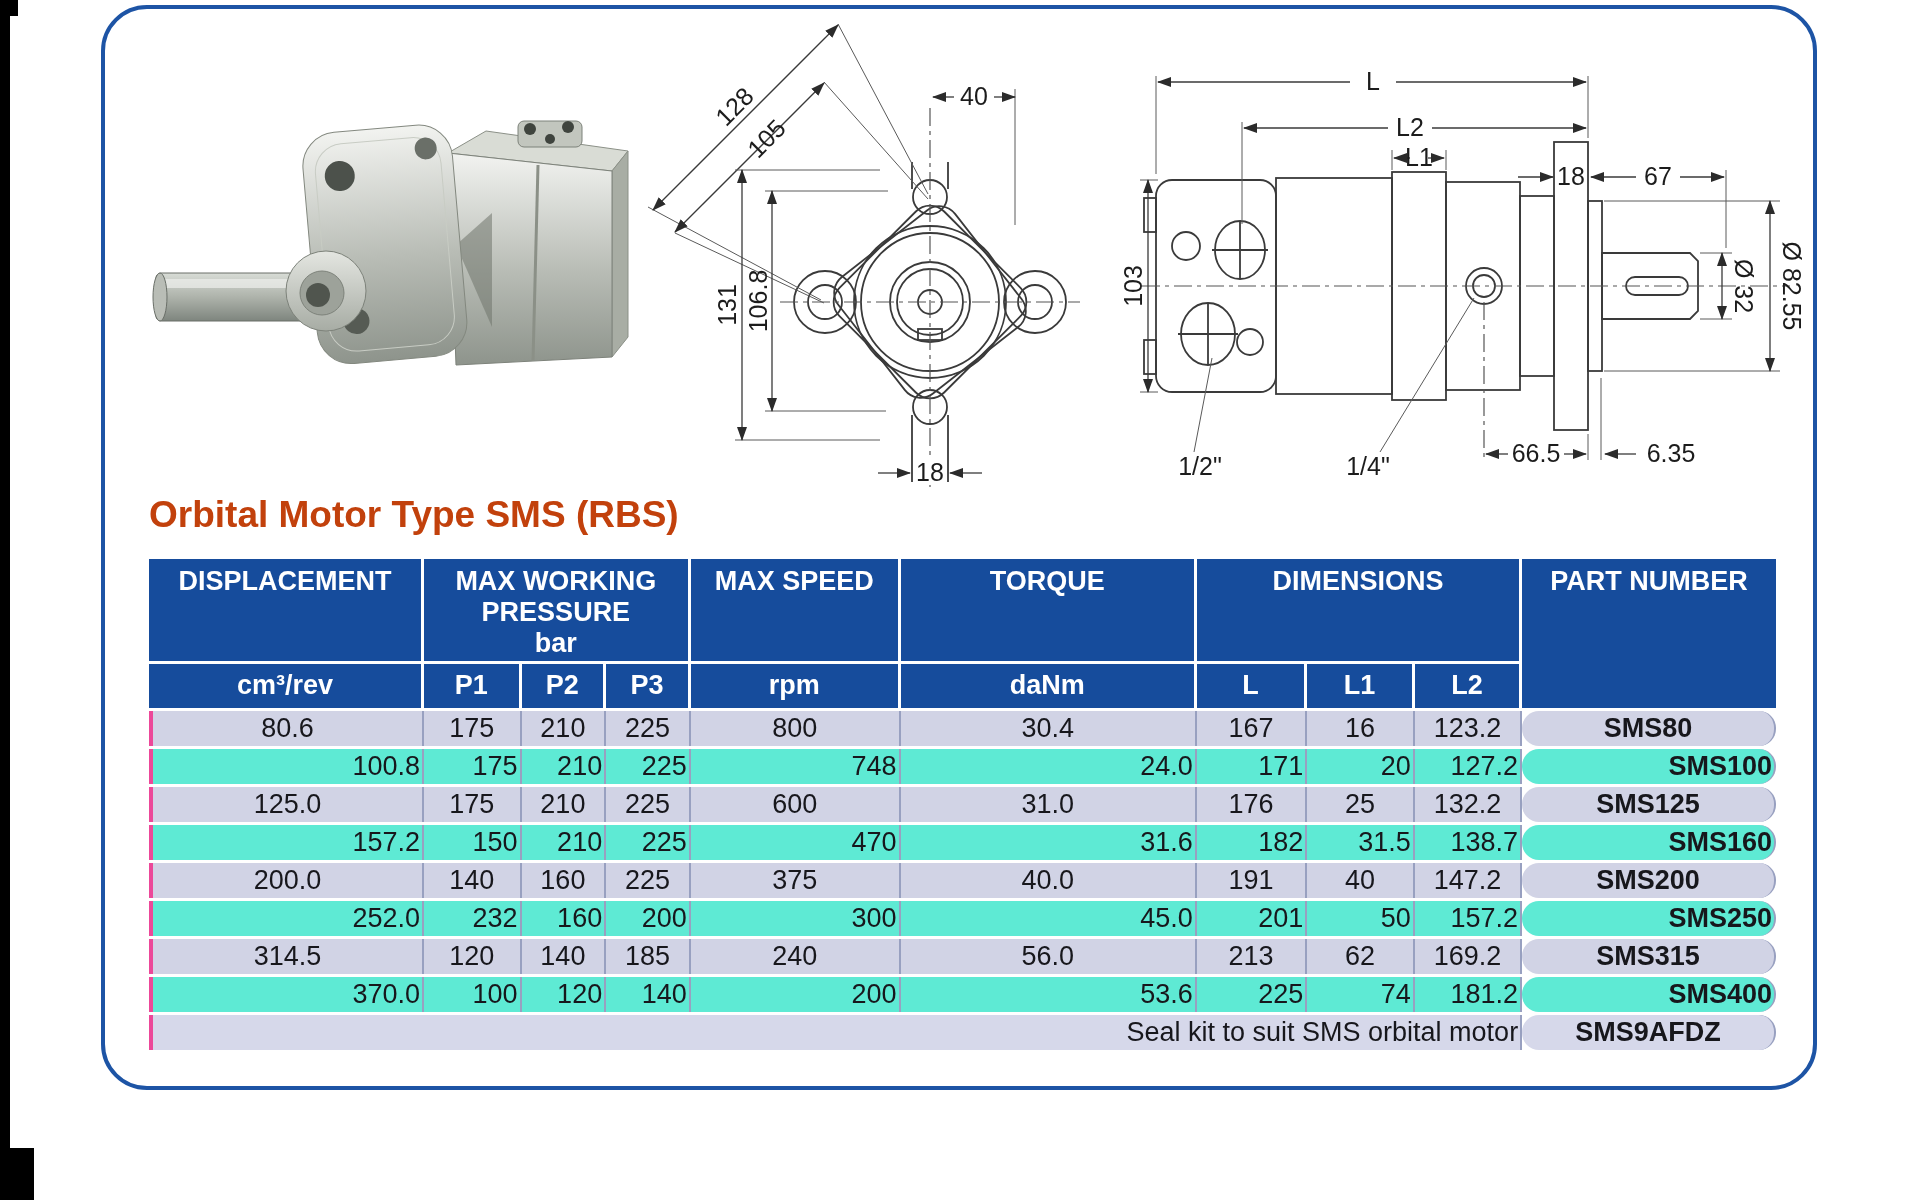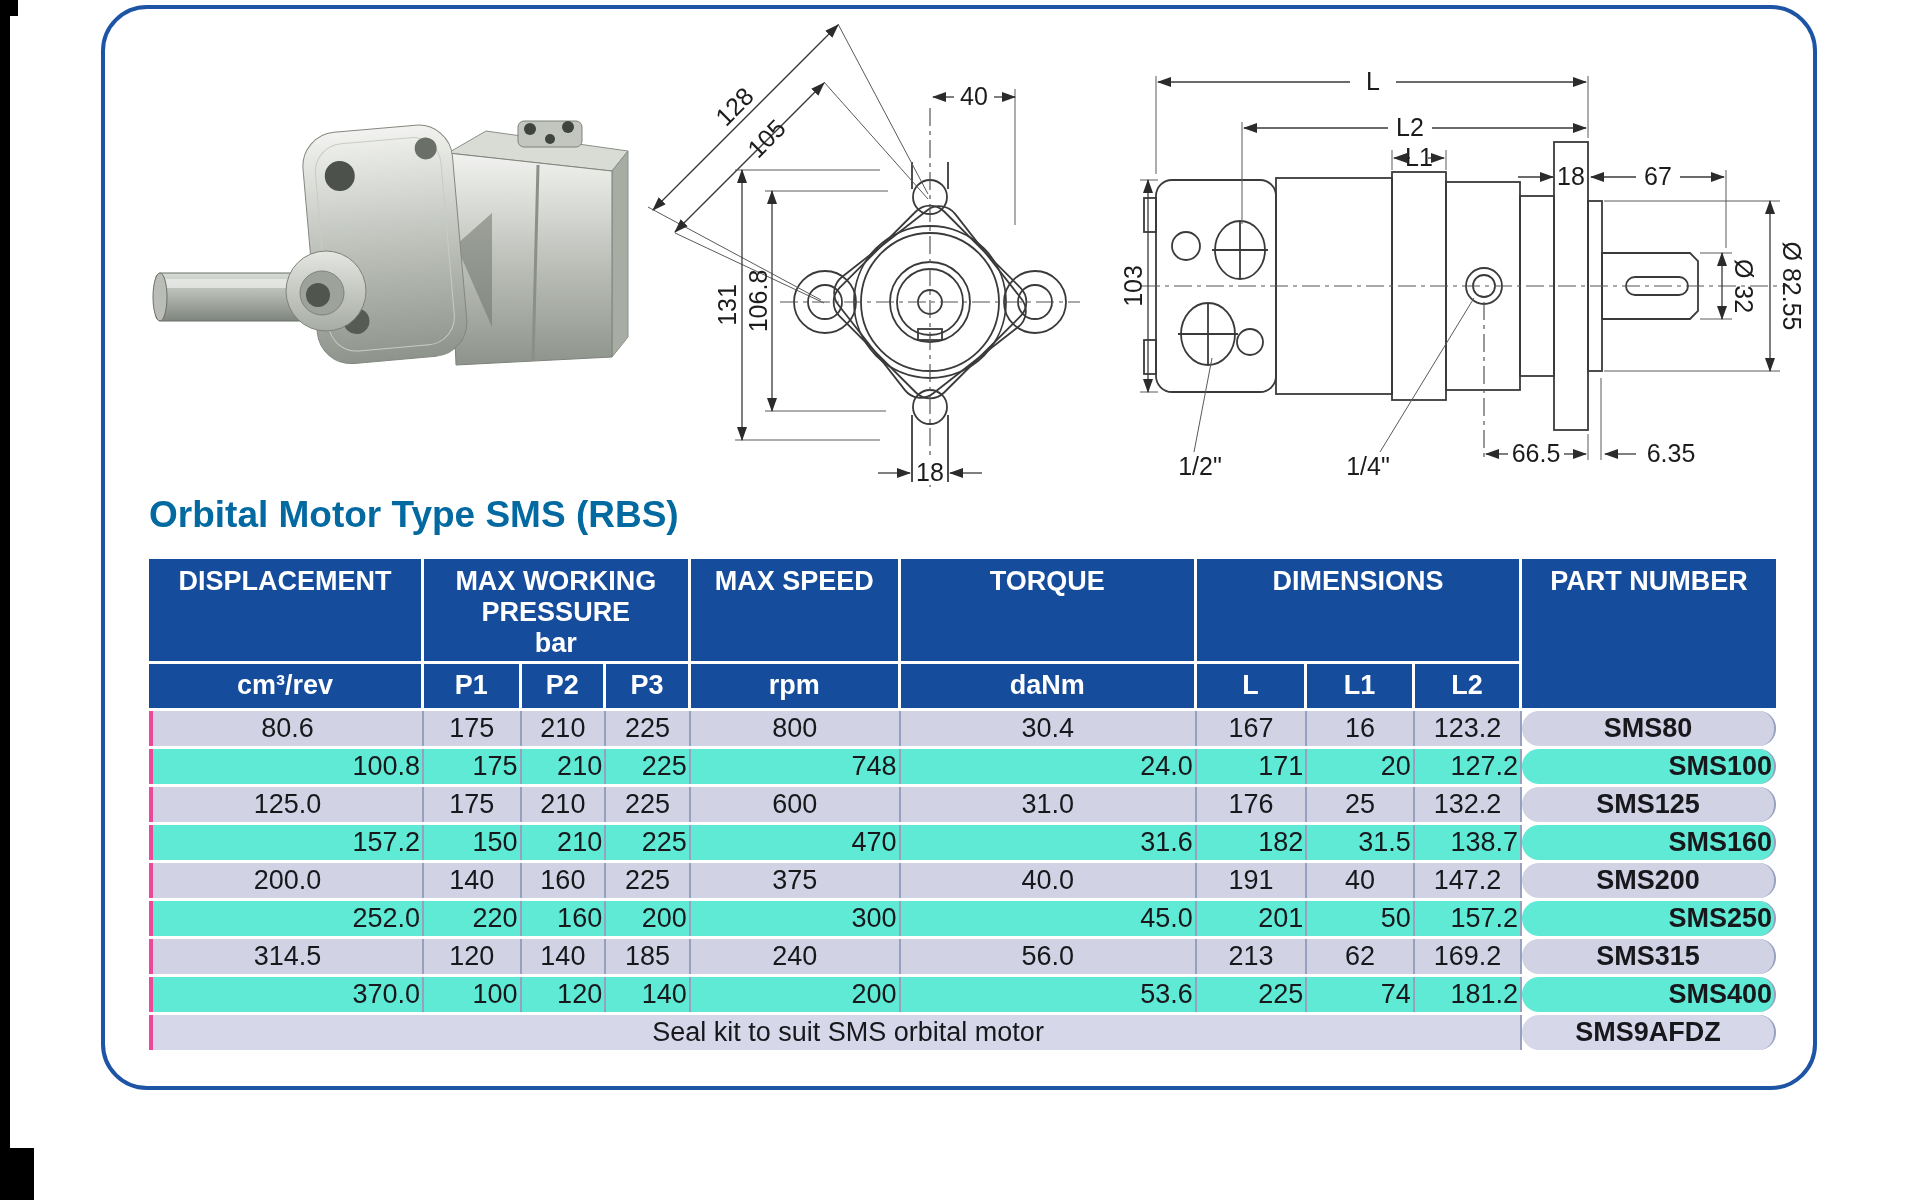--- a/index.html
+++ b/index.html
@@ -11,21 +11,21 @@
   .edge-strip{position:absolute;left:0;top:0;width:10px;height:1200px;background:#000;}
   .edge-top{position:absolute;left:0;top:0;width:18px;height:16px;background:#000;}
   .edge-bottom{position:absolute;left:0;top:1148px;width:34px;height:52px;background:#000;}
   
   .frame{
     position:absolute;left:101px;top:5px;width:1716px;height:1085px;
     border:4px solid #1d54a5;border-radius:46px;box-sizing:border-box;background:#fff;
   }
   .title{
     position:absolute;left:149px;top:494px;margin:0;
-    font-size:37px;font-weight:bold;color:#0369a1;letter-spacing:0;
+    font-size:37px;font-weight:bold;color:#c2410c;letter-spacing:0;
   }
   
   .drw{position:absolute;}
   .drw .obj line,.drw .obj rect,.drw .obj circle,.drw .obj ellipse,.drw .obj path{
     fill:none;stroke:#3a3a3a;stroke-width:1.8px;}
   .drw .thin{stroke:#555;stroke-width:1.1px;}
   .drw .bold{stroke-width:3.4px;}
   .drw .cl{stroke:#555;stroke-width:1.2px;stroke-dasharray:18 5 4 5;fill:none;}
   .drw .dim{stroke:#3a3a3a;stroke-width:1.3px;fill:none;}
   .drw .ext{stroke:#5a5a5a;stroke-width:1px;fill:none;}
@@ -47,21 +47,21 @@
   table.spec th span{display:block;}
   table.spec td{
     height:35px;font-size:27px;color:#17171c;text-align:center;vertical-align:middle;
     border-right:2px solid #98a0c0;overflow:hidden;padding:0 2px;
   }
   table.spec td:first-child{border-left:4px solid #ec4899;}
   table.spec tr.odd  td{background:#d1d3e5;}
   table.spec tr.even td{background:#5eead4;text-align:right;}
   table.spec tr.sealrow td{background:#d6d8ea;}
   table.spec td.pn{font-weight:bold;border-radius:17px;}
-  table.spec td.seal{text-align:center;padding-left:25px;}
+  table.spec td.seal{text-align:right;padding-left:25px;}
 </style>
 </head>
 <body>
 
 <div class="edge-strip"></div>
 <div class="edge-top"></div>
 <div class="edge-bottom"></div>
 <div class="frame"></div>
 
 <svg class="drw" style="left:150px;top:65px;width:500px;height:345px" viewBox="0 0 500 345">
@@ -337,21 +337,21 @@
         <td>225</td>
         <td>375</td>
         <td>40.0</td>
         <td>191</td>
         <td>40</td>
         <td>147.2</td>
         <td class="pn">SMS200</td>
       </tr>
     <tr class="even">
         <td>252.0</td>
-        <td>220</td>
+        <td>232</td>
         <td>160</td>
         <td>200</td>
         <td>300</td>
         <td>45.0</td>
         <td>201</td>
         <td>50</td>
         <td>157.2</td>
         <td class="pn">SMS250</td>
       </tr>
     <tr class="odd">

